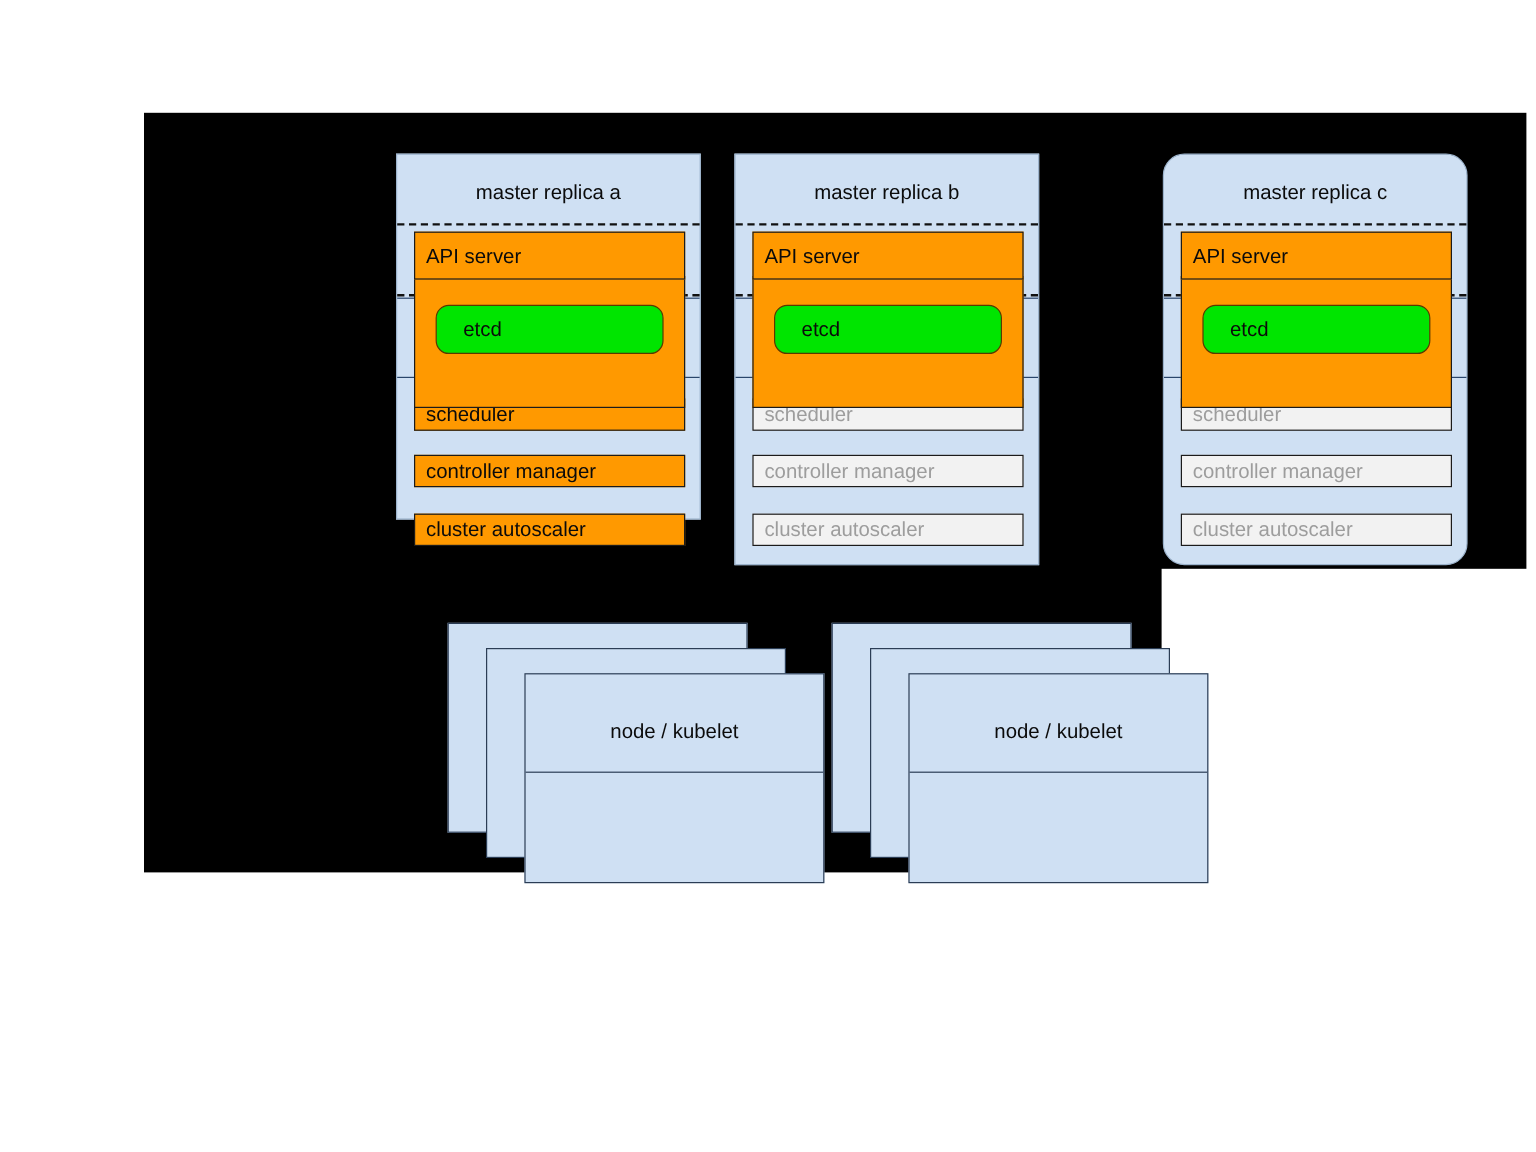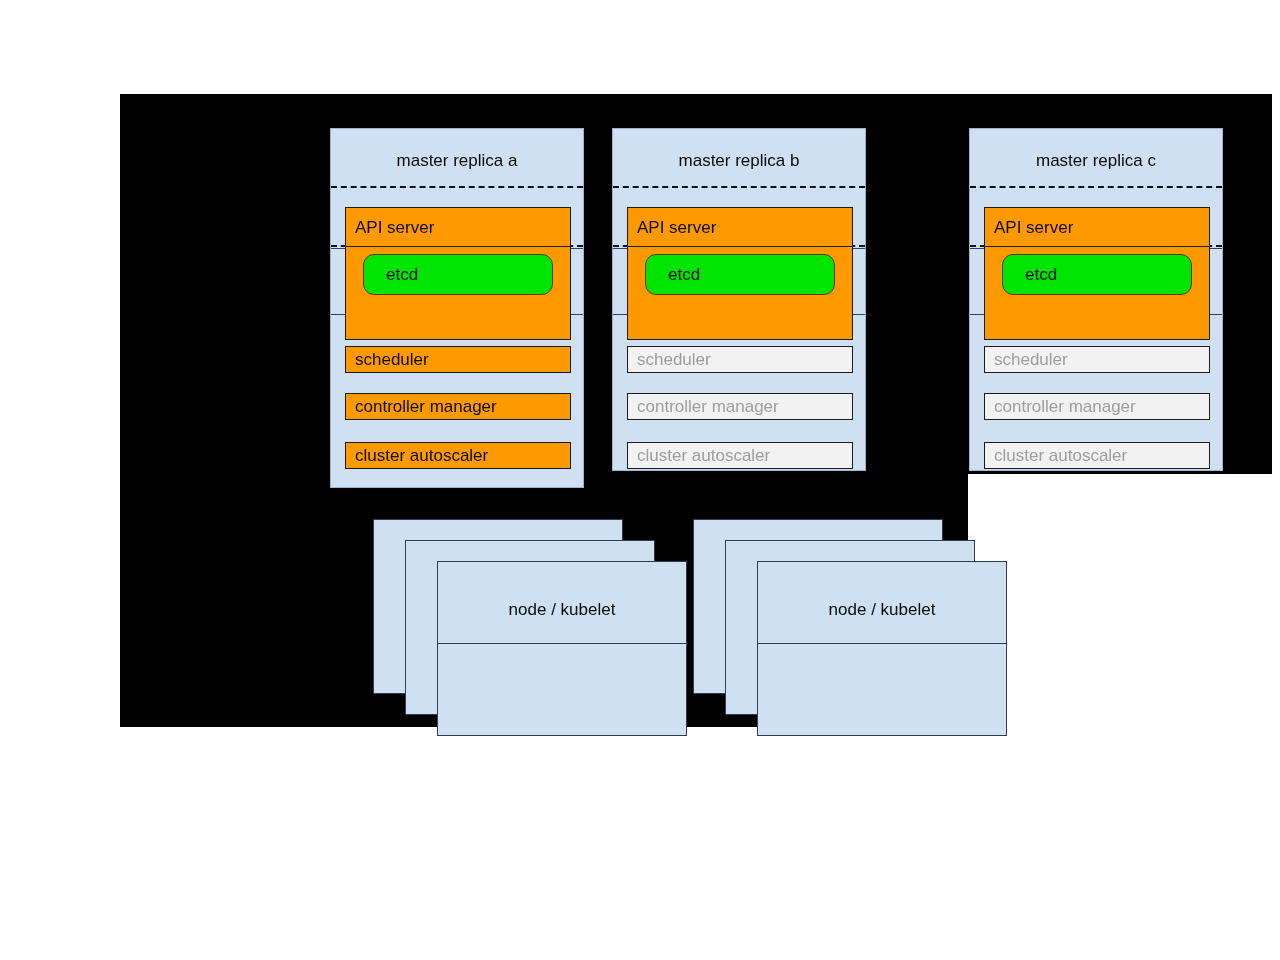--- a/index.html
+++ b/index.html
@@ -63,21 +63,20 @@
   
   .comp {
     position: absolute;
     box-sizing: border-box;
     border: 1px solid #1b1b1b;
     font-size: 17px;
     line-height: 1;
     display: flex;
     align-items: center;
     padding-left: 9px;
-    margin-top: 14px;
   }
   .comp.active {
     background: #ff9900;
     color: #0b0b0b;
   }
   .comp.inactive {
     background: #f2f2f2;
     color: #9d9d9d;
   }
 
@@ -134,21 +133,21 @@
   }
 </style>
 </head>
 <body>
 
 <div id="canvas">
 
   <div class="backdrop" id="backdrop-top"></div>
   <div class="backdrop" id="backdrop-bottom"></div>
 
-  <div class="replica" style="left:330px; top:128px; width:254px; height:360px;">
+  <div class="replica" style="left:330px; top:128px; width:254px; height:305px;">
     <div class="replica-title">master replica a</div>
     <div class="dash-line" style="top:57px;"></div>
     <div class="solid-line" style="top:119px;"></div>
     <div class="solid-line" style="top:185px;"></div>
     <div class="dash-line" style="top:116px;"></div>
 
     <div class="etcd-wrap" style="left:14px; top:101px; width:226px; height:110px;"></div>
 
     <div class="comp active apiserver" style="left:14px; top:64px; width:226px; height:40px;">API server</div>
 
@@ -170,21 +169,21 @@
 
     <div class="comp active apiserver" style="left:14px; top:64px; width:226px; height:40px;">API server</div>
 
     <div class="etcd-box" style="left:32px; top:125px; width:190px; height:41px;">etcd</div>
 
     <div class="comp inactive" style="left:14px; top:203px; width:226px; height:27px;">scheduler</div>
     <div class="comp inactive" style="left:14px; top:250px; width:226px; height:27px;">controller manager</div>
     <div class="comp inactive" style="left:14px; top:299px; width:226px; height:27px;">cluster autoscaler</div>
   </div>
 
-  <div class="replica" style="left:969px; top:128px; width:254px; height:343px;">
+  <div class="replica" style="left:969px; top:128px; width:254px; height:343px;border-radius:18px;">
     <div class="replica-title">master replica c</div>
     <div class="dash-line" style="top:57px;"></div>
     <div class="solid-line" style="top:119px;"></div>
     <div class="solid-line" style="top:185px;"></div>
     <div class="dash-line" style="top:116px;"></div>
 
     <div class="etcd-wrap" style="left:14px; top:101px; width:226px; height:110px;"></div>
 
     <div class="comp active apiserver" style="left:14px; top:64px; width:226px; height:40px;">API server</div>
 

